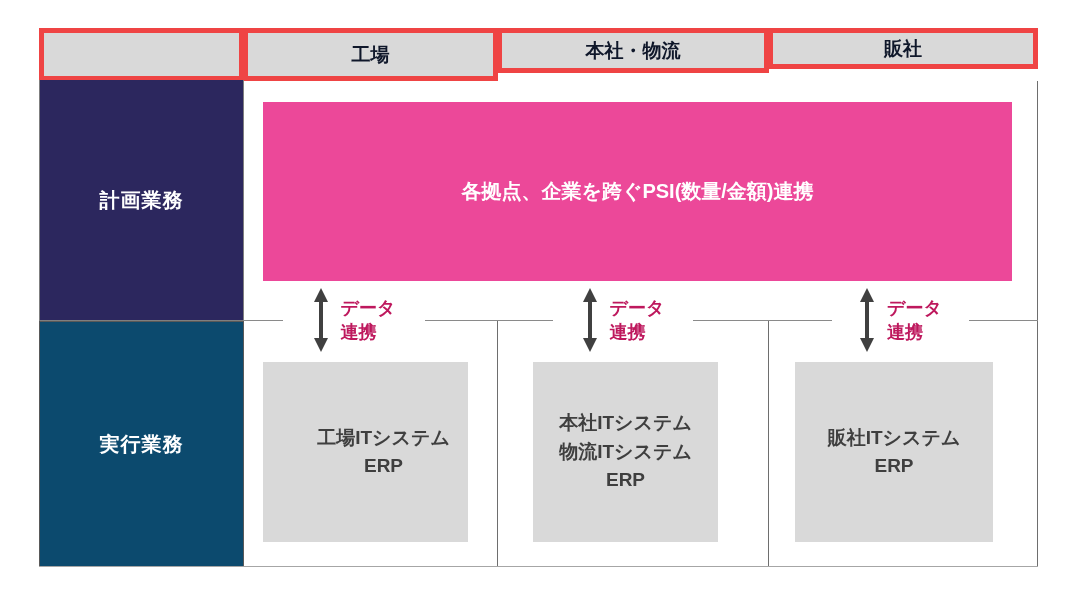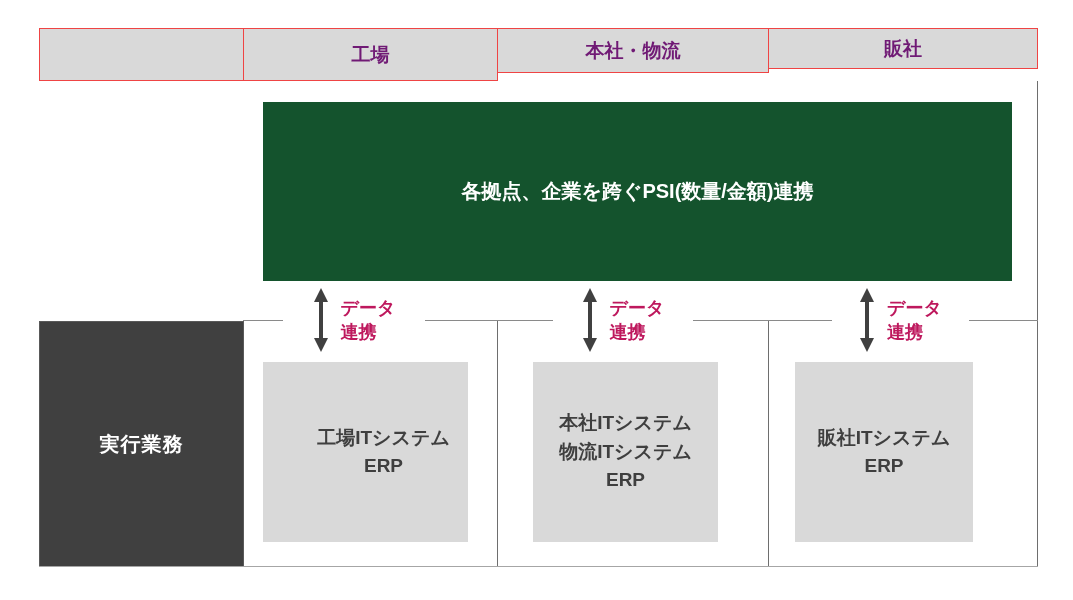--- a/index.html
+++ b/index.html
@@ -8,57 +8,57 @@
     width:1073px;height:600px;
     background:#ffffff;
     font-family:"Liberation Sans", sans-serif;
     overflow:hidden;
   }
   .abs{position:absolute;box-sizing:border-box;}
 
   
   .hcell{
     background:#d9d9d9;
-    border:1px solid #ef4444;
+    border:5px solid #ef4444;
     display:flex;align-items:center;justify-content:center;
-    font-size:19px;font-weight:bold;color:#701a75;
+    font-size:19px;font-weight:bold;color:#0f172a;
   }
   .hcell.c0{left:39px;top:28px;width:205px;height:53px;}
   .hcell.c1{left:243px;top:28px;width:255px;height:53px;}
   .hcell.c2{left:497px;top:28px;width:272px;height:45px;}
   .hcell.c3{left:768px;top:28px;width:270px;height:41px;}
 
   
   .rowlabel{
     display:flex;align-items:center;justify-content:center;
     color:#ffffff;font-size:20px;font-weight:bold;
     letter-spacing:1px;
   }
   .rowlabel.planning{
     left:39px;top:80px;width:205px;height:241px;
     background:#2c275e;border:1px solid #7f7f7f;border-top:none;
   }
   .rowlabel.execution{
     left:39px;top:321px;width:205px;height:246px;
-    background:#404040;border:1px solid #595959;
+    background:#0c4a6e;border:1px solid #595959;
   }
 
   
   .vline{width:0;border-left:1px solid #6e6e6e;}
   .vline.right-edge{left:1037px;top:81px;height:486px;}
   .vline.div1{left:497px;top:321px;height:246px;}
   .vline.div2{left:768px;top:321px;height:246px;}
   .hline{height:0;border-top:1px solid #8a8a8a;}
   .hline.rowline{left:243px;top:320px;width:795px;z-index:1;}
   .hline.bottom{left:39px;top:566px;width:999px;border-top-color:#a6a6a6;}
 
   
   .mainbox{
     left:263px;top:102px;width:749px;height:179px;
-    background:#14532d;
+    background:#ec4899;
     display:flex;flex-direction:row;align-items:center;justify-content:center;
     color:#ffffff;font-size:20px;font-weight:bold;
     line-height:1.45;text-align:center;
     z-index:2;
   }
 
   
   .linkgroup{
     height:68px;top:286px;
     background:#ffffff;
@@ -77,32 +77,33 @@
   
   .sysbox{
     top:362px;height:180px;
     background:#d9d9d9;
     display:flex;flex-direction:column;align-items:center;justify-content:center;
     color:#3f3f3f;font-size:19px;font-weight:bold;line-height:1.5;
     text-align:center;z-index:2;
   }
   .sysbox.b1{left:263px;width:205px;padding-left:36px;}
   .sysbox.b2{left:533px;width:185px;}
-  .sysbox.b3{left:795px;width:178px;}
+  .sysbox.b3{left:795px;width:198px;}
 </style>
 </head>
 <body>
 
 <div class="canvas">
 
   <div class="abs hcell c0"></div>
   <div class="abs hcell c1">工場</div>
   <div class="abs hcell c2">本社・物流</div>
   <div class="abs hcell c3">販社</div>
 
+  <div class="abs rowlabel planning">計画業務</div>
   <div class="abs rowlabel execution">実行業務</div>
 
   <div class="abs hline rowline"></div>
   <div class="abs vline div1"></div>
   <div class="abs vline div2"></div>
   <div class="abs vline right-edge"></div>
   <div class="abs hline bottom"></div>
 
   <div class="abs mainbox">
     <div>各拠点、企業を跨ぐPSI(数量/金額)連携</div>

